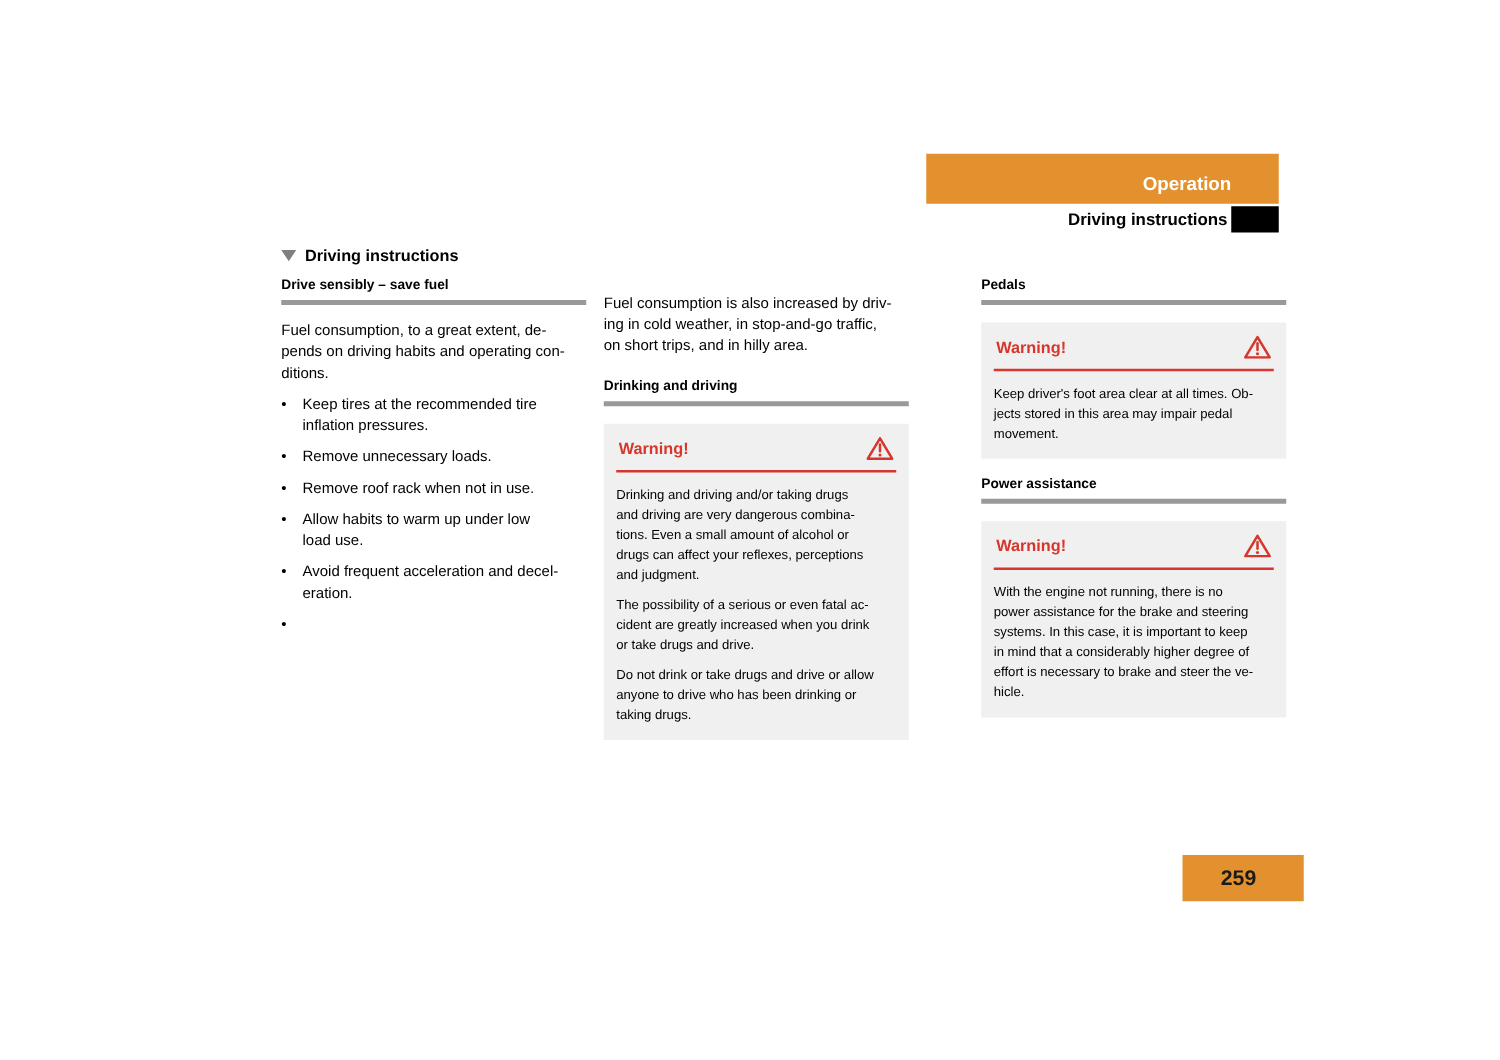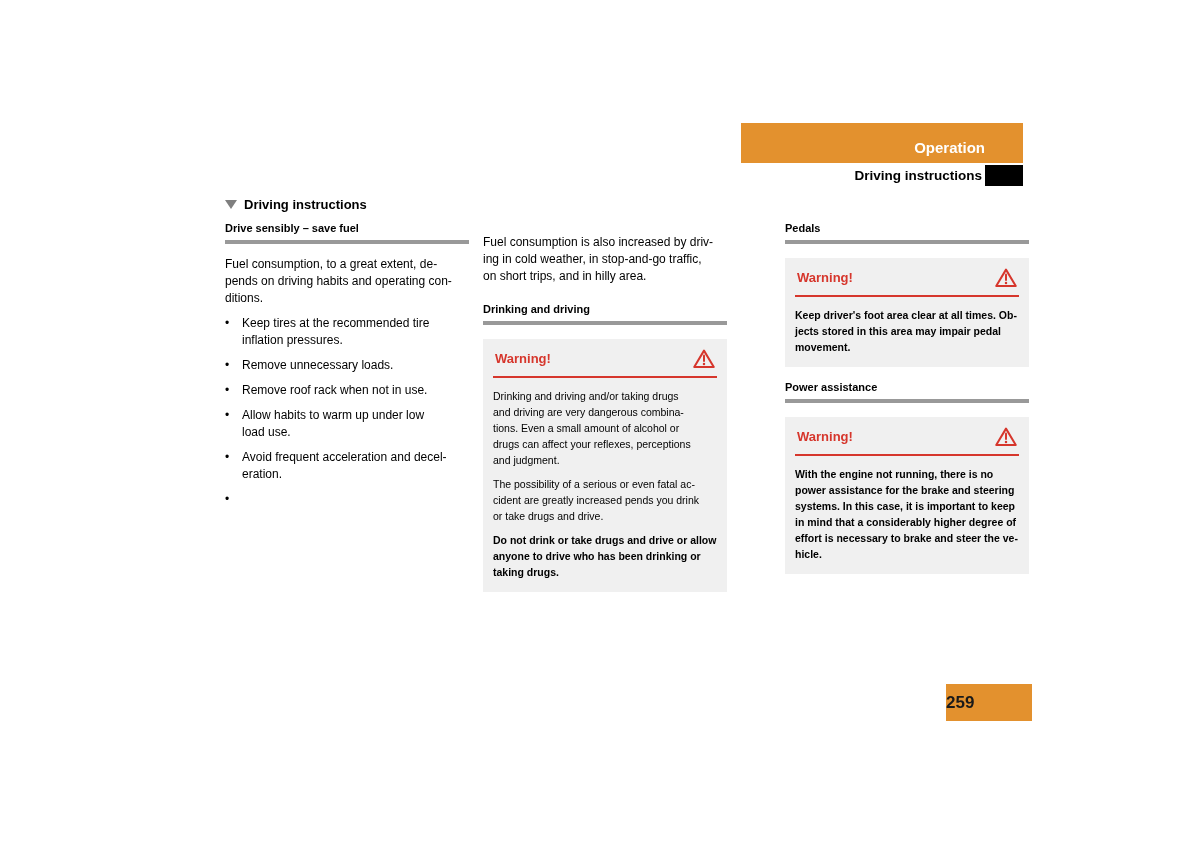--- a/index.html
+++ b/index.html
@@ -47,26 +47,26 @@
   
   .bullet{display:flex;margin-bottom:8px;}
   .bullet .dot{width:17px;flex:none;font-size:12px;line-height:17px;}
   
   .warnbox{background:var(--box-bg);padding:0 10px 12px 10px;margin-bottom:12px;}
   .warnhead{display:flex;align-items:center;justify-content:space-between;padding:10px 2px 8px 2px;}
   .warn-label{color:var(--red);font-weight:bold;font-size:13px;line-height:19px;}
   .redline{height:2px;background:var(--red);margin-bottom:10px;}
   .warn-text{font-size:10.5px;line-height:16px;white-space:pre;}
   p.warn-text{margin-bottom:8px;}
-  p.warn-text:last-child{margin-bottom:0;font-weight:bold;}
+  p.warn-text:last-child{margin-bottom:0;}
   .wicon{flex:none;display:block;}
   
   .pagebox{
-    position:absolute;left:946px;top:684px;width:86px;height:37px;
-    background:var(--orange);display:flex;align-items:center;
+    position:absolute;left:946px;top:684px;width:97px;height:37px;
+    background:var(--orange);display:flex;align-items:center;justify-content:flex-end;
     padding-right:38px;
   }
   .pagenum{font-weight:bold;font-size:17px;color:#1a1a1a;}
 </style>
 </head>
 <body>
 
 <div class="chapter-bar">
   <span class="chapter-title">Operation</span>
 </div>
@@ -130,21 +130,21 @@
         <circle cx="12" cy="16.6" r="1.4" fill="#D6362C"></circle>
       </svg>
     </div>
     <div class="redline"></div>
     <p class="warn-text">Drinking and driving and/or taking drugs
 and driving are very dangerous combina-
 tions. Even a small amount of alcohol or
 drugs can affect your reflexes, perceptions
 and judgment.</p>
     <p class="warn-text">The possibility of a serious or even fatal ac-
-cident are greatly increased pends you drink
+cident are greatly increased when you drink
 or take drugs and drive.</p>
     <p class="warn-text">Do not drink or take drugs and drive or allow
 anyone to drive who has been drinking or
 taking drugs.</p>
   </div>
 </div>
 
 <div class="col" id="col3">
   <div class="col-heading">Pedals</div>
   <div class="graybar pre-box"></div>

